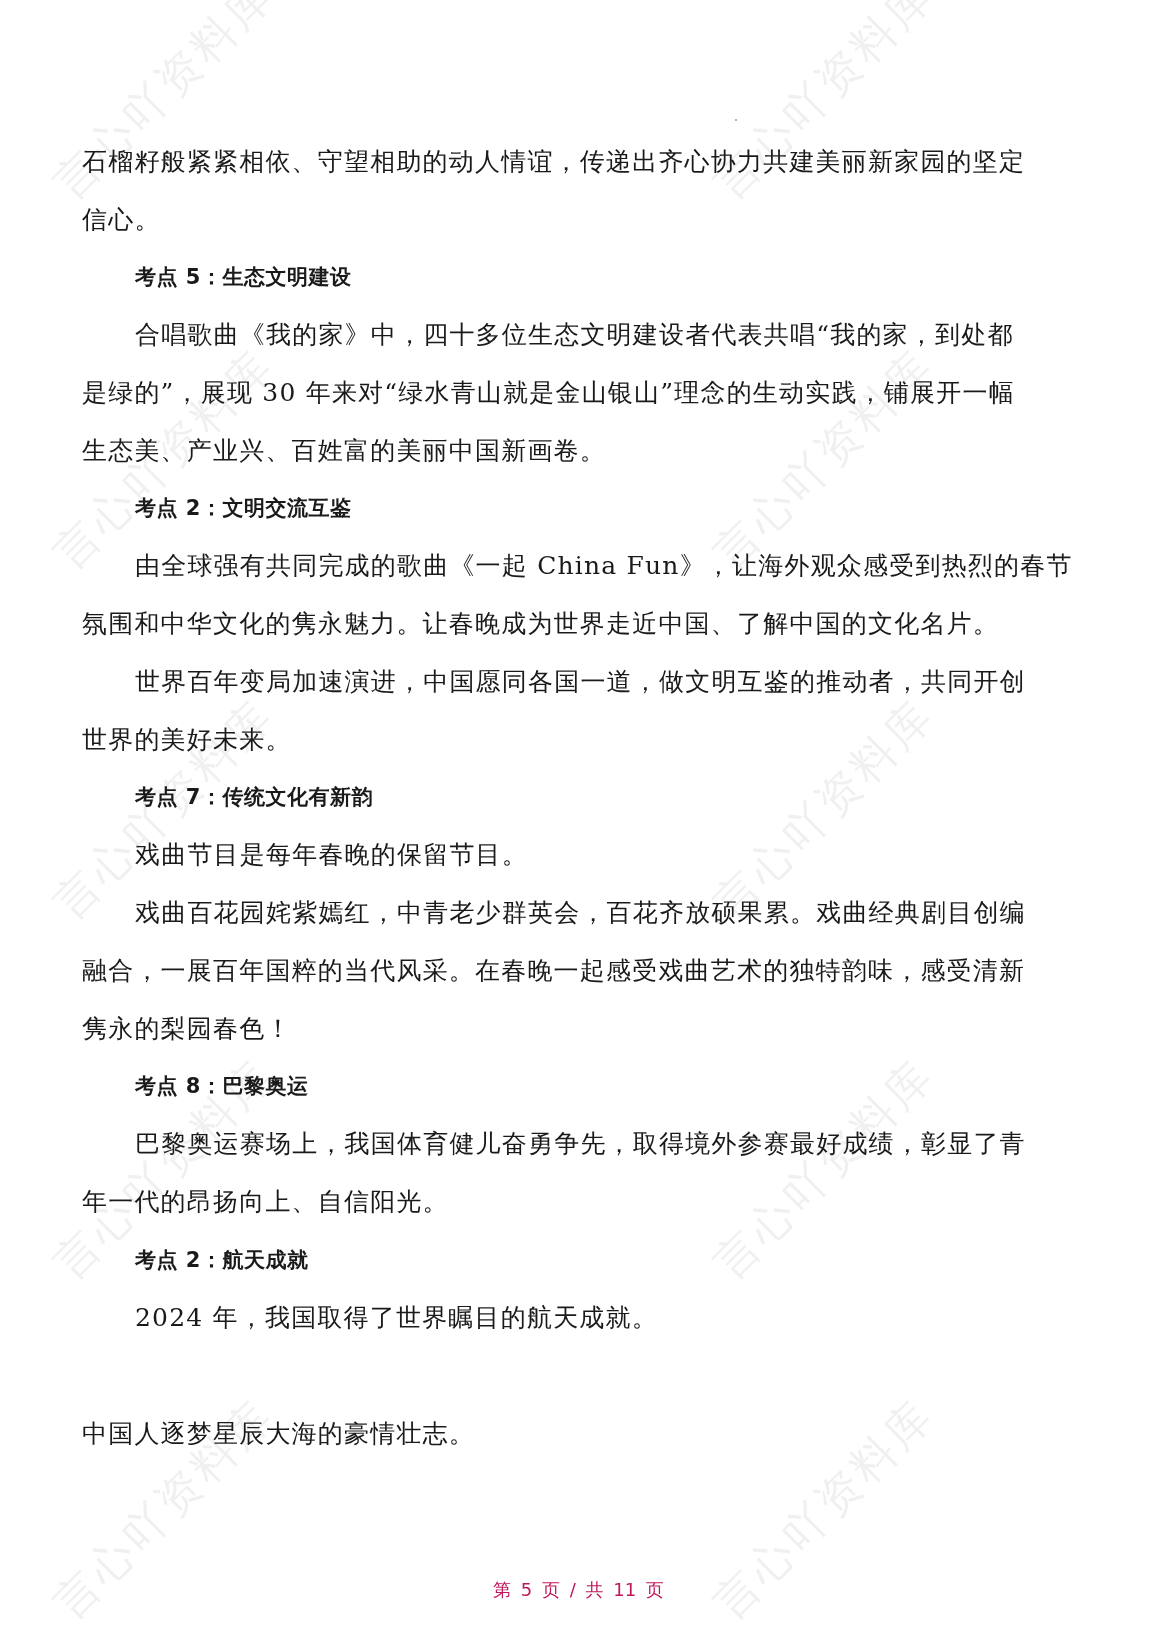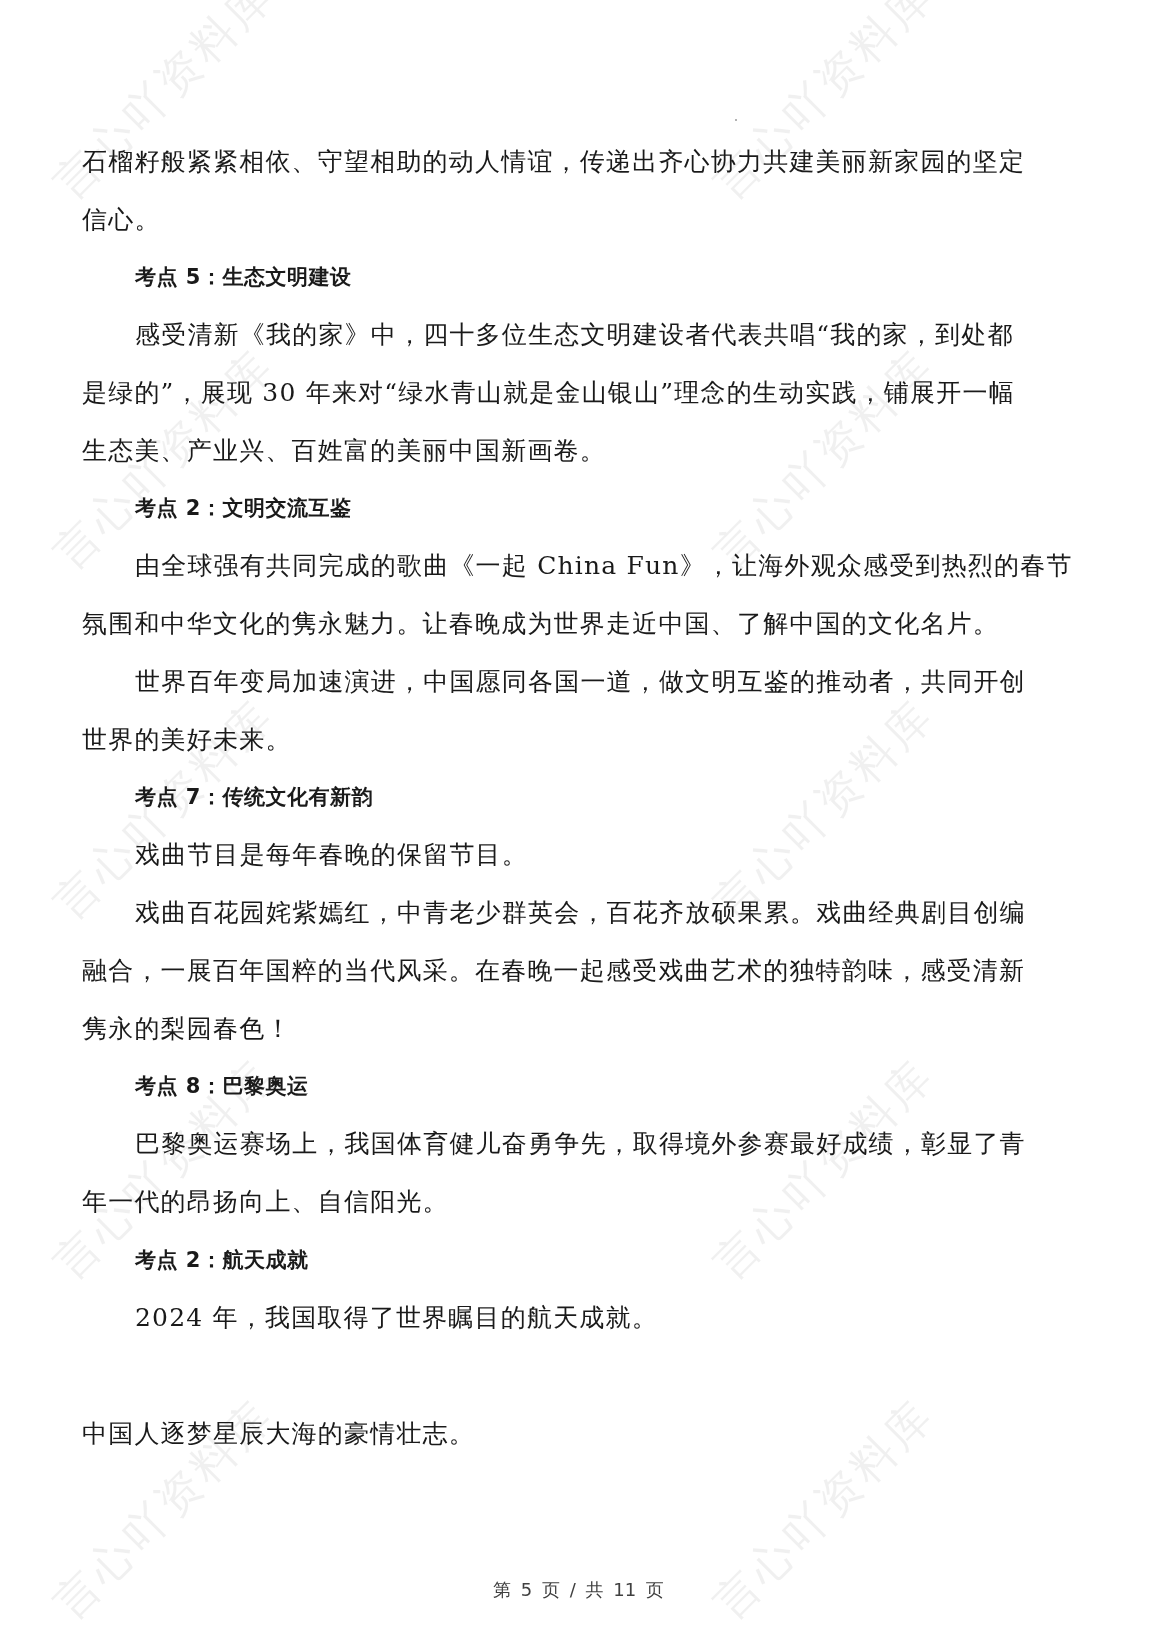--- a/index.html
+++ b/index.html
@@ -45,21 +45,21 @@
     font-size: 21px;
     letter-spacing: 0.5px;
   }
   .footer {
     position: absolute;
     left: 0; width: 1157px;
     top: 1554px;
     text-align: center;
     font-family: "DejaVu Sans", "Liberation Sans", sans-serif;
     font-size: 18px;
-    color: #404040;
+    color: #be185d;
     word-spacing: 4px;
   }
   .speck {
     position: absolute; left: 735px; top: 95px;
     width: 2px; height: 2px; background: #999; border-radius: 50%;
   }
 </style>
 </head>
 <body>
 
@@ -76,21 +76,21 @@
   <div class="watermark" style="left:680px;top:1480px;">言心吖资料库</div>
 </div>
 
 <div class="page">
   <div class="speck"></div>
 
   <div class="line" style="top:123px;">石榴籽般紧紧相依、守望相助的动人情谊，传递出齐心协力共建美丽新家园的坚定</div>
   <div class="line" style="top:181px;">信心。</div>
 
   <div class="line indent heading" style="top:238px;">考点 5：生态文明建设</div>
-  <div class="line indent" style="top:296px;">感受清新《我的家》中，四十多位生态文明建设者代表共唱“我的家，到处都</div>
+  <div class="line indent" style="top:296px;">合唱歌曲《我的家》中，四十多位生态文明建设者代表共唱“我的家，到处都</div>
   <div class="line" style="top:354px;">是绿的”，展现 30 年来对“绿水青山就是金山银山”理念的生动实践，铺展开一幅</div>
   <div class="line" style="top:412px;text-align:right;">生态美、产业兴、百姓富的美丽中国新画卷。</div>
 
   <div class="line indent heading" style="top:469px;">考点 2：文明交流互鉴</div>
   <div class="line indent" style="top:527px;">由全球强有共同完成的歌曲《一起 China Fun》，让海外观众感受到热烈的春节</div>
   <div class="line" style="top:585px;">氛围和中华文化的隽永魅力。让春晚成为世界走近中国、了解中国的文化名片。</div>
   <div class="line indent" style="top:643px;">世界百年变局加速演进，中国愿同各国一道，做文明互鉴的推动者，共同开创</div>
   <div class="line" style="top:701px;">世界的美好未来。</div>
 
   <div class="line indent heading" style="top:758px;">考点 7：传统文化有新韵</div>

